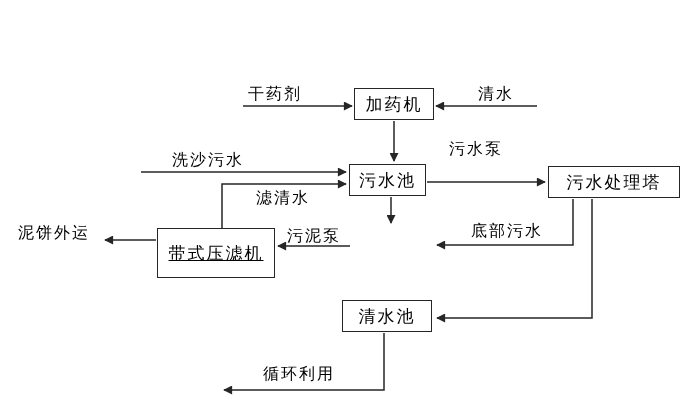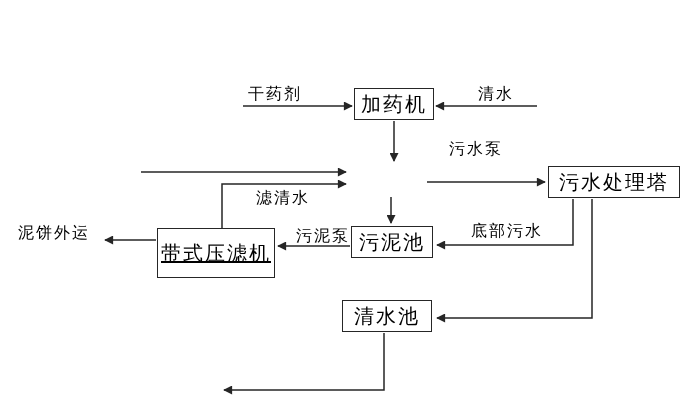--- a/index.html
+++ b/index.html
@@ -21,21 +21,21 @@
     font-size:19px;font-weight:bold;color:var(--text);
     letter-spacing:2px;white-space:nowrap;
   }
   svg.connectors{position:absolute;left:0;top:0;width:700px;height:420px;}
   .conn{stroke:var(--line);stroke-width:1.5;fill:none;}
   .ah{fill:var(--line);}
   .node{
     position:absolute;box-sizing:border-box;
     border:1.5px solid var(--line);background:var(--bg);
     display:flex;align-items:center;justify-content:center;
-    font-size:20px;color:var(--text);letter-spacing:2px;white-space:nowrap;
+    font-size:17px;color:var(--text);letter-spacing:2px;white-space:nowrap;
   }
   .flow-label{
     position:absolute;font-size:16px;color:var(--text);
     letter-spacing:2px;white-space:nowrap;line-height:17px;
   }
 </style>
 </head>
 <body>
 
 <div class="canvas">
@@ -58,46 +58,48 @@
     <path class="conn" marker-end="url(#ah)" d="M350,246 H278"></path>
     <path class="conn" marker-end="url(#ah)" d="M156,240 H105"></path>
     <path class="conn" marker-end="url(#ah)" d="M592,199 V318 H437"></path>
     <path class="conn" marker-end="url(#ah)" d="M384,333 V390 H224"></path>
   </svg>
 
   <div class="node" style="left:354px;top:88px;width:80px;height:32px;">
     <span>加药机</span>
   </div>
 
+  <div class="node" style="left:349px;top:164px;width:77px;height:32px;">
+    <span>污水池</span>
+  </div>
 
   <div class="node" style="left:548px;top:166px;width:132px;height:32px;">
     <span>污水处理塔</span>
   </div>
 
-  <div class="node" style="left:351px;top:226px;width:82px;height:32px;">
-    <span>污泥池</span>
-  </div>
 
   <div class="node" style="left:157px;top:228px;width:118px;height:50px;text-decoration:underline;">
     <span>带式压滤机</span>
   </div>
 
   <div class="node" style="left:342px;top:300px;width:90px;height:32px;">
     <span>清水池</span>
   </div>
 
   <div class="flow-label" style="left:248px;top:85px;">干药剂</div>
 
   <div class="flow-label" style="left:478px;top:85px;">清水</div>
 
+  <div class="flow-label" style="left:172px;top:151px;">洗沙污水</div>
 
   <div class="flow-label" style="left:449px;top:140px;">污水泵</div>
 
   <div class="flow-label" style="left:256px;top:189px;">滤清水</div>
 
-  <div class="flow-label" style="left:287px;top:227px;margin-left:9px;">污泥泵</div>
+  <div class="flow-label" style="left:287px;top:227px;">污泥泵</div>
 
   <div class="flow-label" style="left:471px;top:222px;">底部污水</div>
 
   <div class="flow-label" style="left:18px;top:224px;">泥饼外运</div>
 
+  <div class="flow-label" style="left:263px;top:365px;">循环利用</div>
 
 </div>
 
 </body></html>

